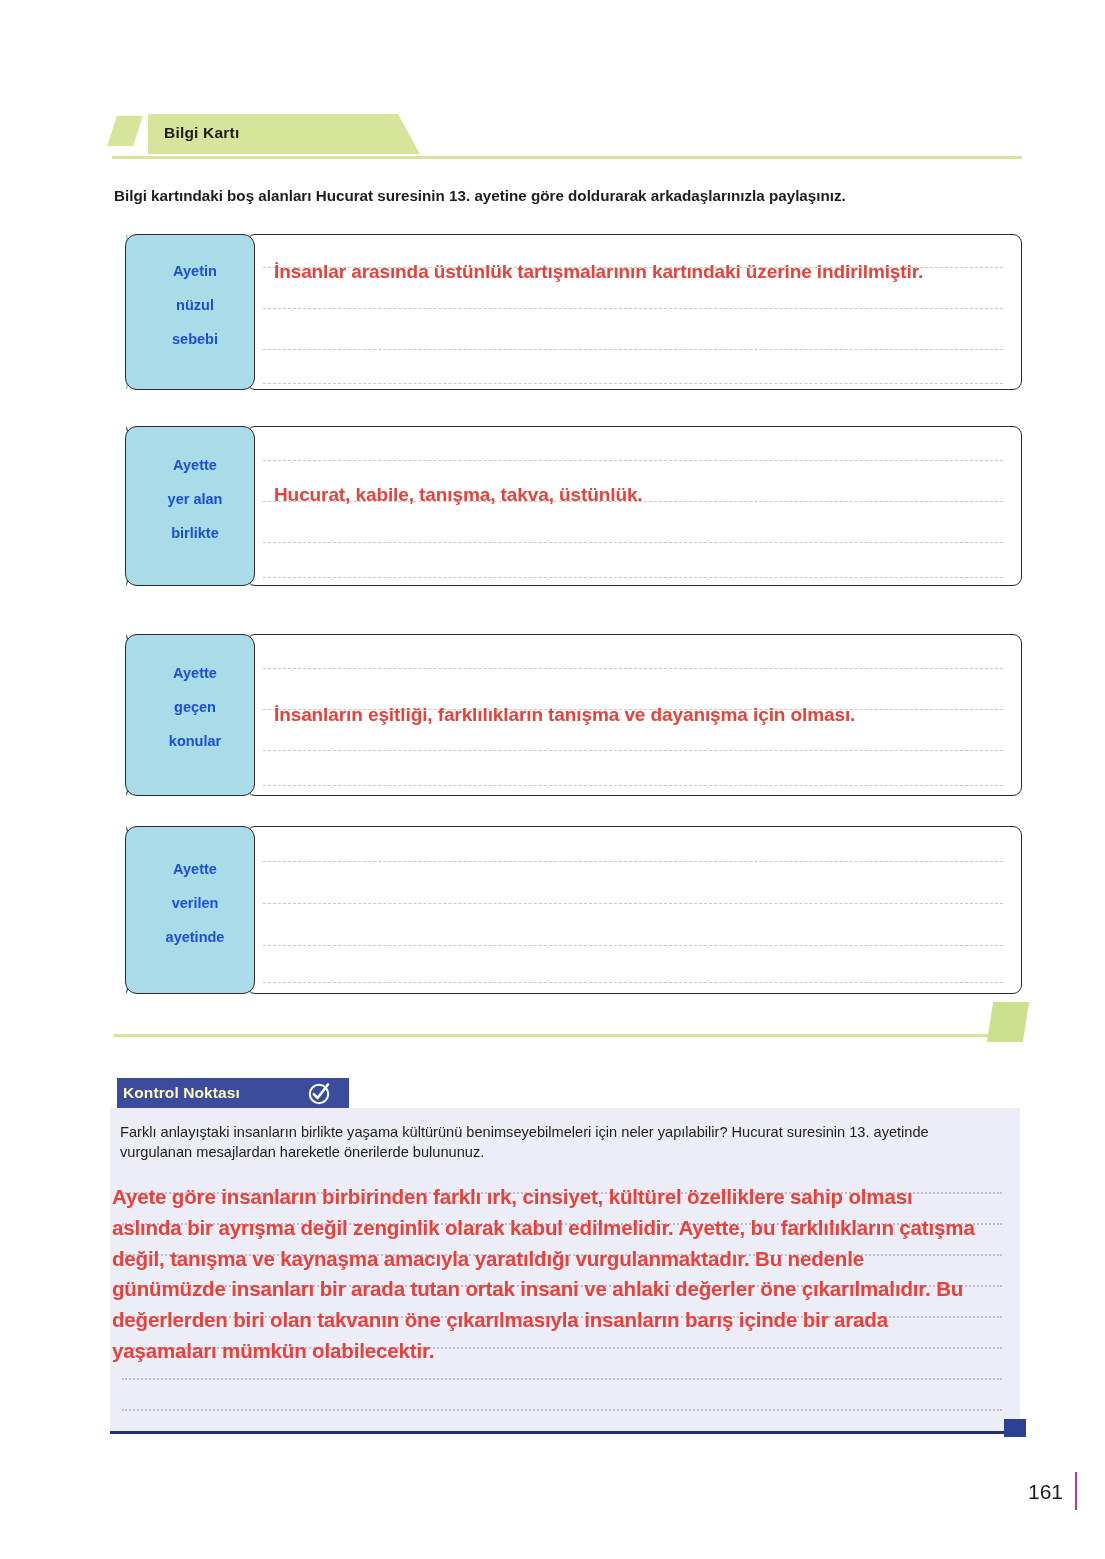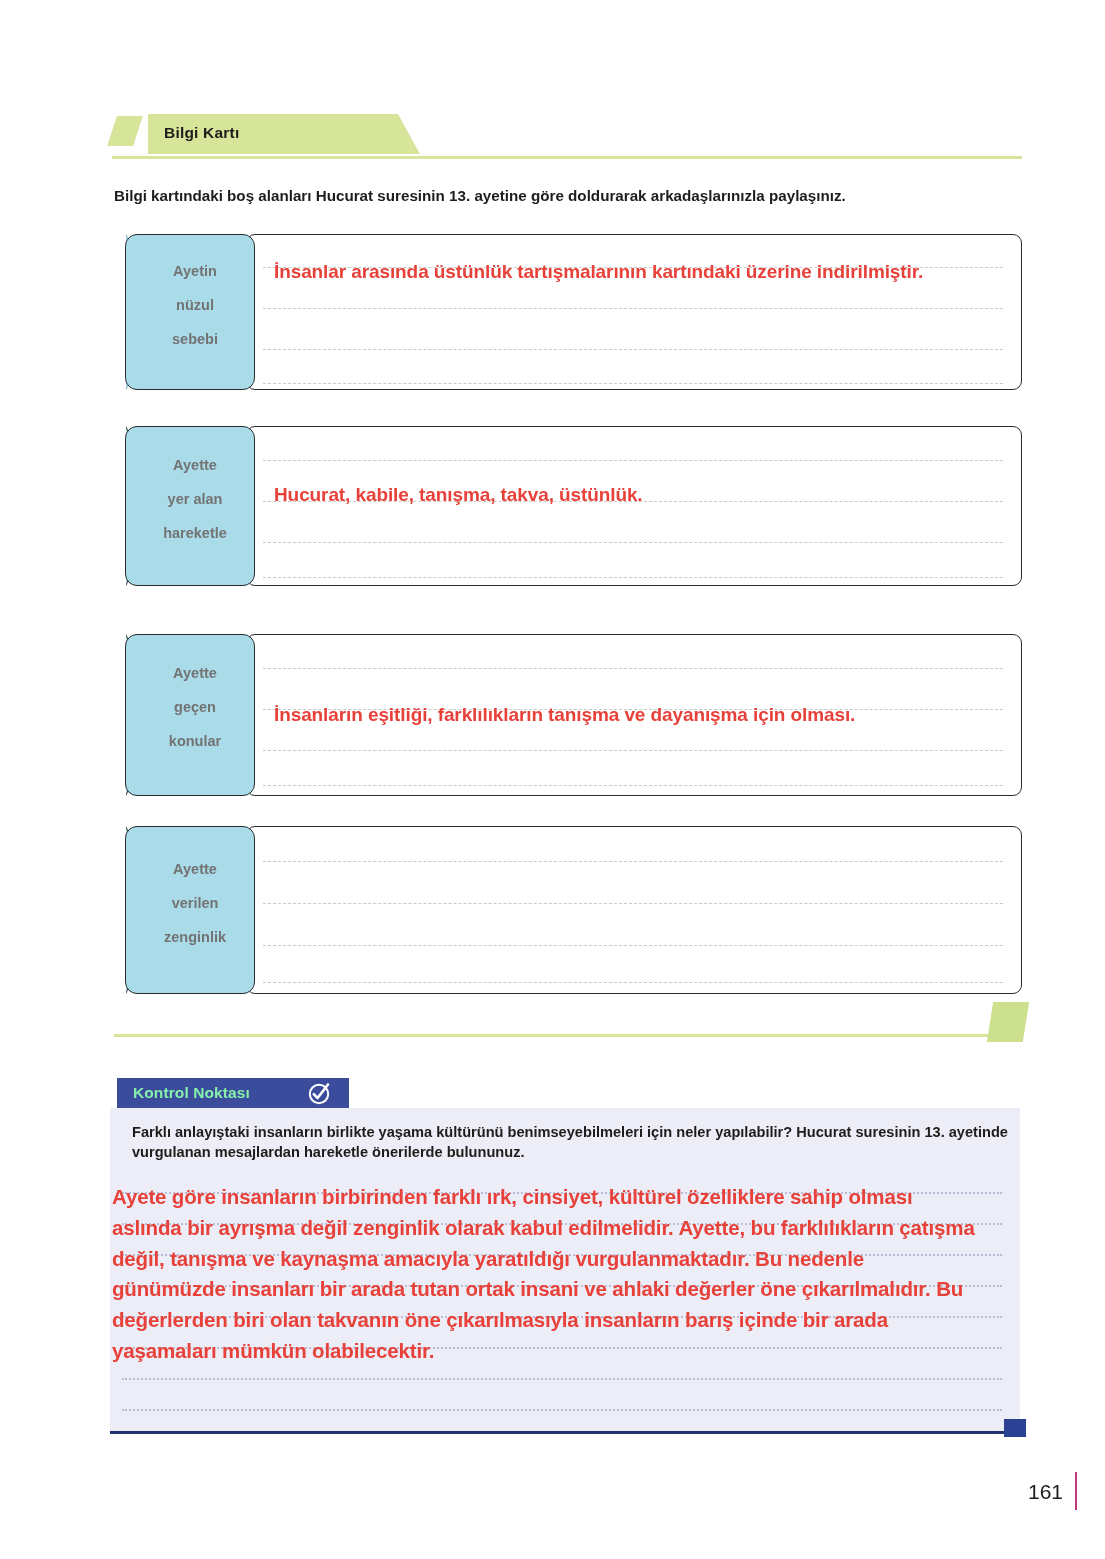--- a/index.html
+++ b/index.html
@@ -129,21 +129,21 @@
     width: 0; height: 0;
     z-index: 4;
   }
   .tag-text {
     position: absolute;
     left: 0; top: 0;
     width: 122px;
     text-align: center;
     font-size: 14.5px;
     font-weight: bold;
-    color: #737373;
+    color: #1d4ed8;
     line-height: 2.35;
     z-index: 6;
     padding-left: 14px;
   }
   .answer {
     position: absolute;
     left: 274px;
     width: 700px;
     font-size: 19px;
     font-weight: bold;
@@ -173,45 +173,44 @@
     position: absolute;
     left: 117px; top: 1078px;
     width: 232px; height: 30px;
     background: #3a4c9b;
     display: flex;
     align-items: center;
   }
   .kn-banner-label {
     font-size: 15.5px;
     font-weight: bold;
-    color: #86efac;
-    margin-left: 16px;
+    color: #fef9c3;
+    margin-left: 6px;
     letter-spacing: 0.1px;
   }
   .kn-check {
     position: absolute;
     left: 190px; top: 2px;
     width: 26px; height: 26px;
   }
   .kn-box {
     position: absolute;
     left: 110px; top: 1108px;
     width: 910px; height: 326px;
     background: #ecedf7;
     border-bottom: 3px solid #1f3170;
   }
   .kn-question {
     position: absolute;
     left: 10px; top: 14px;
     width: 884px;
     font-size: 14.6px;
-    font-weight: bold;
+    font-weight: normal;
     color: #1d1d1b;
     line-height: 1.4;
-    margin-left: 12px;
   }
   .kn-lines {
     position: absolute;
     left: 12px; right: 18px; top: 72px; bottom: 6px;
   }
   .kn-lines i {
     position: absolute;
     left: 0; right: 0; height: 0;
     border-top: 2px dotted #b9bcd2;
     display: block;
@@ -290,21 +289,21 @@
         <i style="top:115px"></i>
         <i style="top:150px"></i>
     </div>
   </div>
   <div class="tag-point" style="top:426px; left:126px; border-style:solid; border-width:80px 0 80px 39.5px; border-color:transparent transparent transparent #2b2b2b; z-index:3;"></div>
   <div class="tag-point" style="top:428px; left:126px; border-style:solid; border-width:78px 0 78px 38px; border-color:transparent transparent transparent #a9dbe9; z-index:4;"></div>
   <div class="tag" style="top:426px; height:160px;"></div>
   <div class="tag-text" style="top:448px; left:127px;">
     <div>Ayette</div>
     <div>yer alan</div>
-    <div>hareketle</div>
+    <div>birlikte</div>
   </div>
   <div class="answer" style="top:482px;">Hucurat, kabile, tanışma, takva, üstünlük.</div>
 
   <div class="card" style="top:634px; height:162px;">
     <div class="card-lines">
       <i style="top:33px"></i>
         <i style="top:74px"></i>
         <i style="top:115px"></i>
         <i style="top:150px"></i>
     </div>
@@ -326,21 +325,21 @@
         <i style="top:118px"></i>
         <i style="top:155px"></i>
     </div>
   </div>
   <div class="tag-point" style="top:826px; left:126px; border-style:solid; border-width:84px 0 84px 39.5px; border-color:transparent transparent transparent #2b2b2b; z-index:3;"></div>
   <div class="tag-point" style="top:828px; left:126px; border-style:solid; border-width:82px 0 82px 38px; border-color:transparent transparent transparent #a9dbe9; z-index:4;"></div>
   <div class="tag" style="top:826px; height:168px;"></div>
   <div class="tag-text" style="top:852px; left:127px;">
     <div>Ayette</div>
     <div>verilen</div>
-    <div>zenginlik</div>
+    <div>ayetinde</div>
   </div>
 
   <div class="green-rule"></div>
   <div class="green-chip"></div>
 
   <div class="kn-banner">
     <span class="kn-banner-label">Kontrol Noktası</span>
     <span class="kn-check">
       <svg width="26" height="26" viewBox="0 0 26 26">
         <circle cx="12" cy="14" r="9.2" fill="none" stroke="#ffffff" stroke-width="2"></circle>

